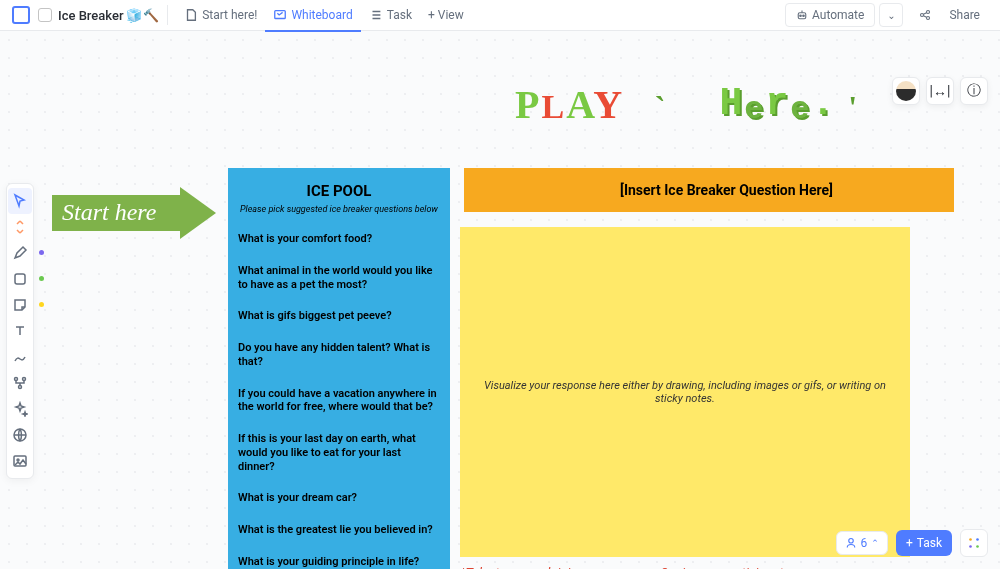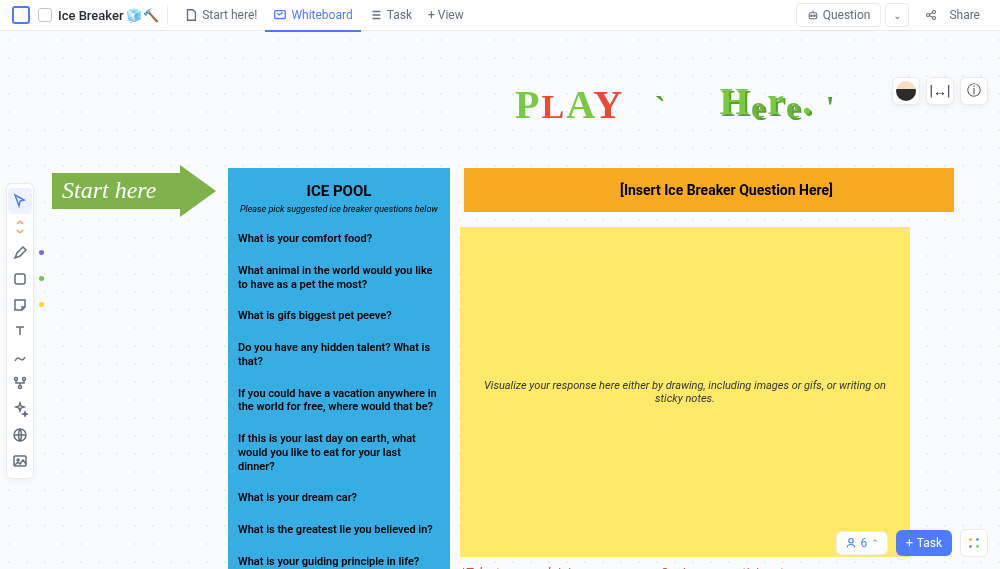--- a/index.html
+++ b/index.html
@@ -11,21 +11,21 @@
 .chk { width: 14px; height: 14px; border: 1px solid #c4c4c4; border-radius: 3px; margin-right: 6px; }
 .proj-title { font-size: 13px; font-weight: 500; }
 .divider { width: 1px; height: 20px; background: #e8eaed; margin: 0 8px; }
 .tab { display: flex; align-items: center; height: 31px; padding: 0 8px; font-size: 12px; color: #656f7d; cursor: pointer; gap: 4px; position: relative; }
 .tab.active { color: #4f7cff; }
 .tab.active::after { content: ''; position: absolute; bottom: -1px; left: 0; right: 0; height: 2px; background: #4f7cff; }
 .tab-icon { width: 14px; height: 14px; display: inline-block; }
 .spacer { flex: 1; }
 .btn-automate { display: flex; align-items: center; gap: 4px; padding: 4px 10px; border: 1px solid #e8eaed; border-radius: 4px; font-size: 12px; color: #656f7d; cursor: pointer; }
 .btn-chevron { width: 24px; height: 24px; border: 1px solid #e8eaed; border-radius: 4px; display: flex; align-items: center; justify-content: center; margin-left: 4px; cursor: pointer; font-size: 10px; color: #656f7d; }
-.btn-share { display: flex; align-items: center; gap: 12px; padding: 4px 8px; font-size: 12px; color: #656f7d; cursor: pointer; margin-left: 8px; }
+.btn-share { display: flex; align-items: center; gap: 18px; padding: 4px 8px; font-size: 12px; color: #656f7d; cursor: pointer; margin-left: 8px; }
 
 
 .canvas { position: absolute; top: 31px; left: 0; right: 0; bottom: 0; background-image: radial-gradient(#d0d4da50 1.5px, transparent 1.5px); background-size: 18px 18px; }
 
 
 .vtool { position: absolute; left: 6px; top: 152px; width: 28px; background: #fff; border: 1px solid #e8eaed; border-radius: 6px; display: flex; flex-direction: column; align-items: center; padding: 4px 0; z-index: 20; box-shadow: 0 2px 8px rgba(0,0,0,0.05); }
 .vtool-item { width: 24px; height: 26px; display: flex; align-items: center; justify-content: center; cursor: pointer; border-radius: 4px; position: relative; }
 .vtool-item.sel { background: #eef2ff; }
 .vtool-icon { width: 16px; height: 16px; }
 .tool-dot { position: absolute; width: 5px; height: 5px; border-radius: 50%; right: -12px; top: 10px; }
@@ -41,27 +41,27 @@
 .count-pill { background: #fff; border: 1px solid #e8eaed; border-radius: 6px; padding: 4px 8px; font-size: 12px; color: #4f7cff; display: flex; align-items: center; gap: 4px; }
 .task-btn { background: #4f7cff; color: #fff; border-radius: 6px; padding: 6px 10px; font-size: 12px; display: flex; align-items: center; gap: 4px; cursor: pointer; }
 .menu-dots { width: 28px; height: 28px; background: #fff; border: 1px solid #e8eaed; border-radius: 6px; display: flex; align-items: center; justify-content: center; cursor: pointer; }
 
 
 .playhere { position: absolute; left: 515px; top: 50px; font-family: "Comic Sans MS", cursive; font-size: 40px; font-weight: 900; letter-spacing: 2px; }
 .playhere .p1 { color: #7ac943; }
 .playhere .p2 { color: #e94b35; }
 .playhere .p3 { color: #7ac943; }
 .playhere .p4 { color: #e94b35; font-family: "Brush Script MT", cursive; font-size: 34px; }
-.playhere .here { display: inline-block; margin-left: 40px; font-family: Liberation Serif, serif; font-size: 38px; color: #7ac943; text-shadow: 2px 2px 0 #5a9e2e; }
+.playhere .here { display: inline-block; margin-left: 40px; font-family: Liberation Mono, monospace; font-size: 38px; color: #7ac943; text-shadow: 2px 2px 0 #5a9e2e; }
 .playhere .here .h1 { color: #7ac943; position: relative; top: -4px;}
 .playhere .here .h2 { color: #6db33f; font-size: 32px; }
 .playhere .tick { color: #5a9e2e; font-size: 32px; }
 
 
-.arrow-wrap { position: absolute; left: 52px; top: 134px; width: 162px; height: 52px; text-decoration: underline; }
+.arrow-wrap { position: absolute; left: 52px; top: 156px; width: 162px; height: 52px; text-decoration: underline; }
 .arrow-body { position: absolute; left: 0; top: 8px; width: 130px; height: 36px; background: #7fb24a; }
 .arrow-head { position: absolute; left: 128px; top: 0; width: 0; height: 0; border-top: 26px solid transparent; border-bottom: 26px solid transparent; border-left: 36px solid #7fb24a; }
 .arrow-text { position: absolute; left: 10px; top: 12px; color: #fff; font-family: "Brush Script MT", cursive; font-size: 24px; font-style: italic; }
 
 
 .icepool { position: absolute; left: 228px; top: 137px; width: 222px; background: #37aee3; padding: 14px 10px 20px 10px; }
 .ip-title { text-align: center; font-weight: 700; font-size: 15px; color: #000; }
 .ip-sub { text-align: center; font-size: 9px; font-style: italic; color: #000; margin-top: 4px; margin-bottom: 14px; }
 .ip-q { font-size: 11px; color: #000; font-weight: 600; margin: 18px 0; line-height: 1.25; }
 
@@ -112,21 +112,21 @@
 
   <div class="spacer"></div>
 
   <div class="btn-automate">
     <svg width="12" height="12" viewBox="0 0 16 16" class="svg-ico">
         <rect x="3" y="5" width="10" height="8" rx="2"></rect>
         <circle cx="6" cy="9" r="1" fill="#656f7d"></circle>
         <circle cx="10" cy="9" r="1" fill="#656f7d"></circle>
         <path d="M8 2v3"></path>
       </svg>
-    <span>Question</span>
+    <span>Automate</span>
   </div>
   <div class="btn-chevron">
     <span>⌄</span>
   </div>
   <div class="btn-share">
     <svg width="12" height="12" viewBox="0 0 16 16" class="svg-ico">
         <circle cx="4" cy="8" r="2"></circle>
         <circle cx="12" cy="4" r="2"></circle>
         <circle cx="12" cy="12" r="2"></circle>
         <path d="M6 7l4-2M6 9l4 2"></path>

